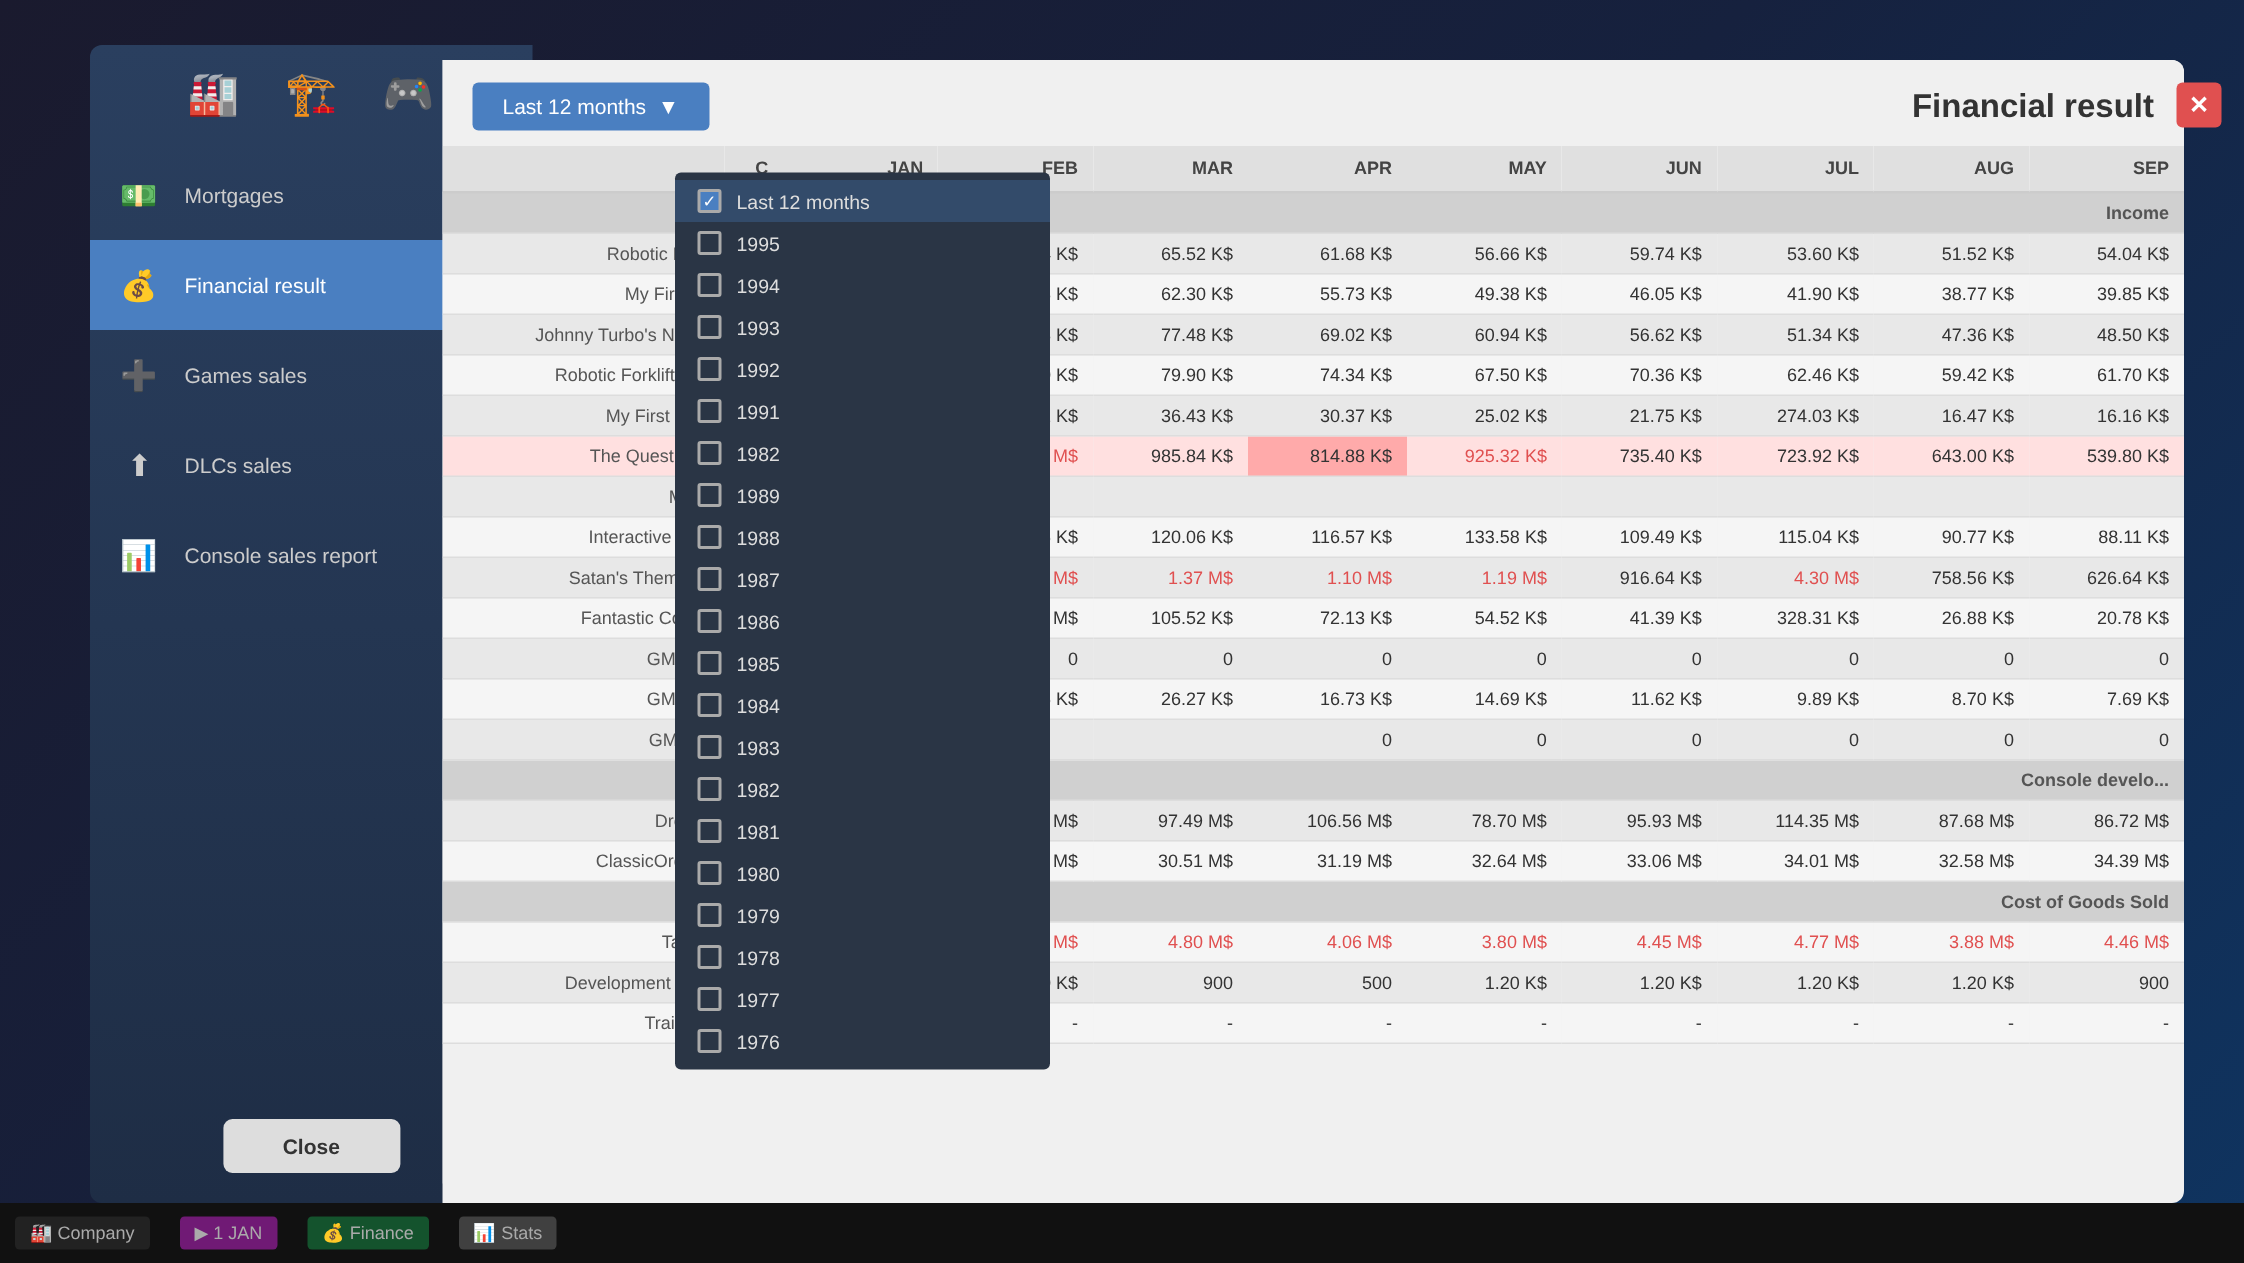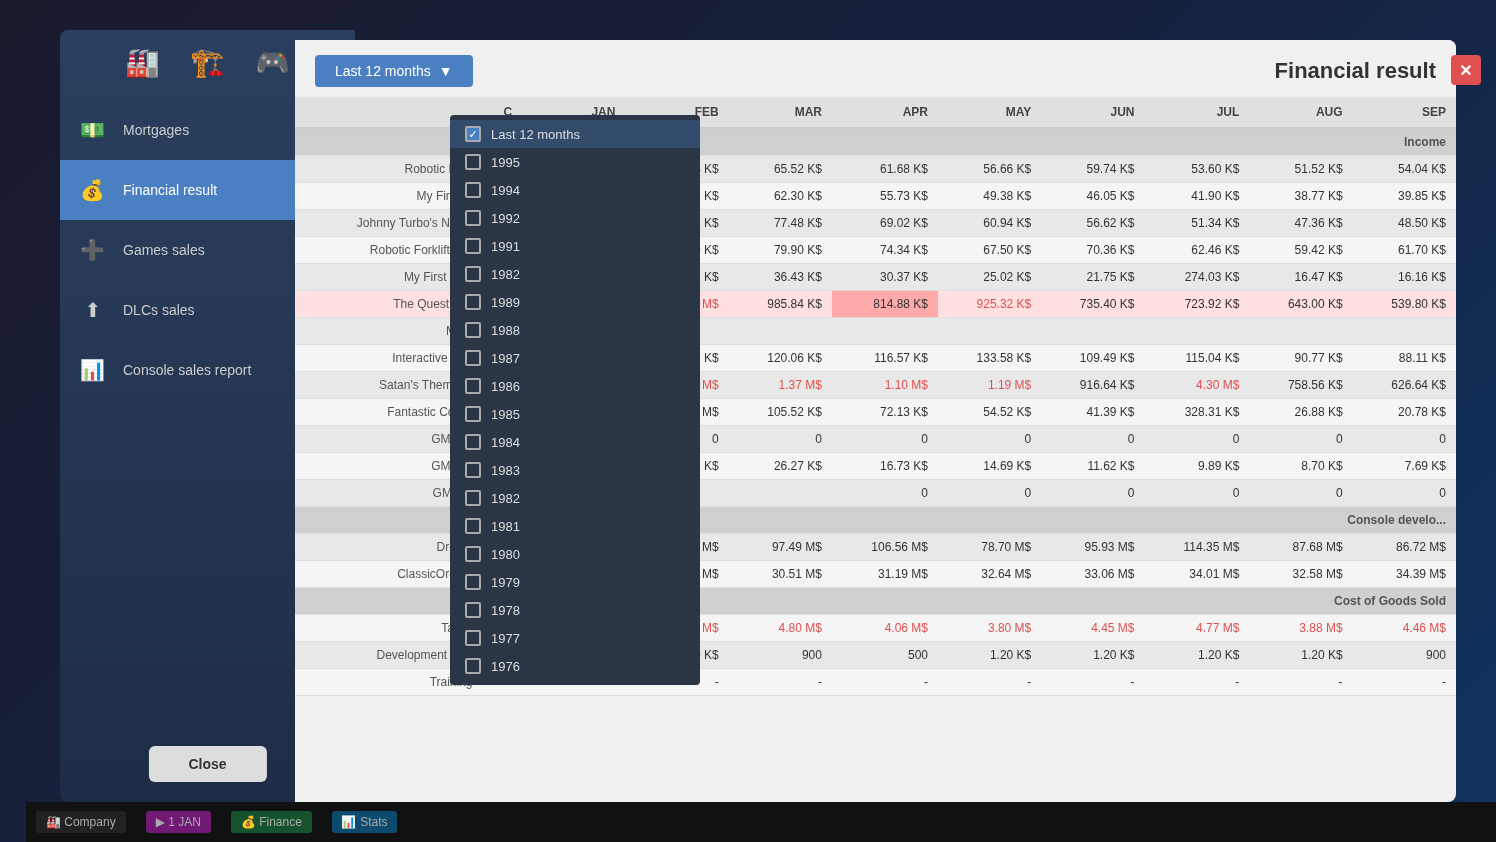--- a/index.html
+++ b/index.html
@@ -25,21 +25,20 @@
       bottom: 0;
       left: 0;
       right: 0;
       height: 40px;
       background: #111;
       display: flex;
       align-items: center;
       padding: 0 10px;
       gap: 10px;
       z-index: 1;
-      margin-left: 26px;
     }
 
     
     .sidebar {
       position: absolute;
       top: 30px;
       left: 60px;
       width: 295px;
       bottom: 40px;
       background: linear-gradient(180deg, #2a3f5f 0%, #1e2d45 100%);
@@ -352,20 +351,24 @@
     <div class="dropdown-item">
       <div class="checkbox empty"></div>
       <span>1995</span>
     </div>
     <div class="dropdown-item">
       <div class="checkbox empty"></div>
       <span>1994</span>
     </div>
     <div class="dropdown-item">
       <div class="checkbox empty"></div>
+      <span>1993</span>
+    </div>
+    <div class="dropdown-item">
+      <div class="checkbox empty"></div>
       <span>1992</span>
     </div>
     <div class="dropdown-item">
       <div class="checkbox empty"></div>
       <span>1991</span>
     </div>
     <div class="dropdown-item">
       <div class="checkbox empty"></div>
       <span>1982</span>
     </div>
@@ -715,15 +718,15 @@
   </div>
 </div>
 
 <button class="close-x" style="position:absolute; top:55px; right:15px; z-index:500;">✕</button>
 
 <div class="taskbar">
   <div style="color:#aaa; font-size:12px; display:flex; gap:20px; align-items:center;">
     <span style="cursor:pointer; background:#222; padding:4px 10px; border-radius:3px;">🏭 Company</span>
     <span style="cursor:pointer; background:#701a75; padding:4px 10px; border-radius:3px;">▶ 1 JAN</span>
     <span style="cursor:pointer; background:#14532d; padding:4px 10px; border-radius:3px;">💰 Finance</span>
-    <span style="cursor:pointer; background:#0c4a6e; padding:4px 10px; border-radius:3px;">📊 Stats</span>
+    <span style="cursor:pointer; background:#404040; padding:4px 10px; border-radius:3px;">📊 Stats</span>
   </div>
 </div>
 
 </body></html>

